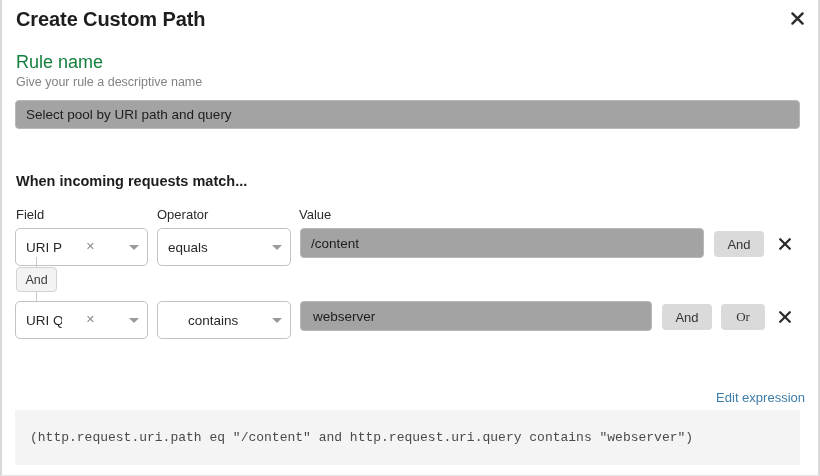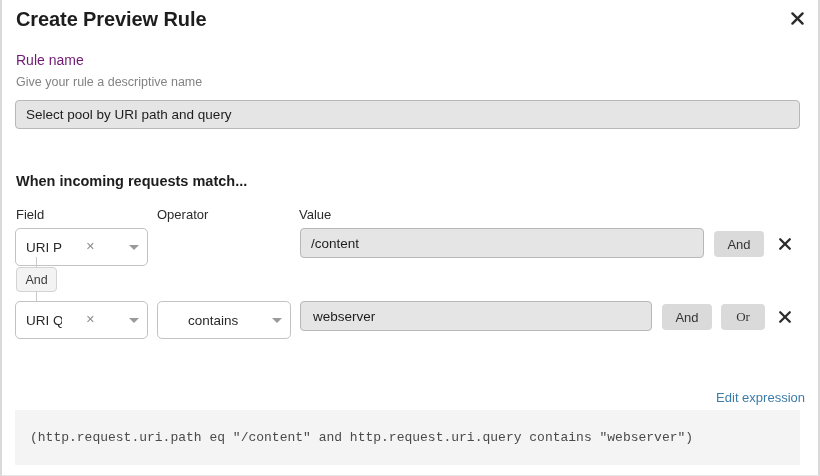--- a/index.html
+++ b/index.html
@@ -48,35 +48,35 @@
     cursor: pointer;
     background: transparent;
     border: none;
     padding: 0;
   }
   .close-btn svg { display: block; }
 
   
   .field-label {
     position: absolute;
-    font-size: 14px;
-    color: #701a75;
+    font-size: 18px;
+    color: #15803d;
   }
   .field-help {
     position: absolute;
     font-size: 12.5px;
     color: #838383;
   }
   .rule-name-label { left: 14px; top: 52px; }
   .rule-name-help  { left: 14px; top: 75px; }
 
   .text-input {
     position: absolute;
     box-sizing: border-box;
-    background: #e5e5e5;
+    background: #a3a3a3;
     border: 1px solid #b8b8b8;
     border-radius: 4px;
     font-family: "Liberation Sans", sans-serif;
     font-size: 13.5px;
     color: #1d1d1d;
     padding: 0 10px;
     outline: none;
   }
   .rule-name-input {
     left: 13px;
@@ -254,21 +254,21 @@
     font-size: 13px;
     color: #4a4a4a;
     white-space: nowrap;
   }
 </style>
 </head>
 <body>
 
 <div class="dialog">
 
-  <div class="dialog-title">Create Preview Rule</div>
+  <div class="dialog-title">Create Custom Path</div>
   <button class="close-btn">
     <svg width="15" height="15" viewBox="0 0 15 15" aria-hidden="true">
       <path d="M2.4 2.4 L12.6 12.6 M12.6 2.4 L2.4 12.6" stroke="#2b2b2b" stroke-width="2.4" stroke-linecap="round"></path>
     </svg>
   </button>
 
   <div class="field-label rule-name-label">Rule name</div>
   <div class="field-help rule-name-help">Give your rule a descriptive name</div>
   <input class="text-input rule-name-input" type="text" value="Select pool by URI path and query" placeholder="Rule name" style="">
 
@@ -279,20 +279,26 @@
   <div class="col-header col-value">Value</div>
 
   <div class="select field-select-1">
     <span class="sel-text">URI Path</span>
     <span class="sel-clear">✕</span>
     <span class="sel-caret">
         <i class="caret"></i>
       </span>
   </div>
 
+  <div class="select operator-select-1">
+    <span class="sel-text">equals</span>
+    <span class="sel-caret">
+        <i class="caret"></i>
+      </span>
+  </div>
 
   <input class="text-input value-input-1" type="text" value="/content" placeholder="Value" style="">
 
   <button class="pill-btn and-btn-1">And</button>
 
   <button class="row-delete delete-1">
     <svg width="14" height="14" viewBox="0 0 14 14" aria-hidden="true">
       <path d="M2.2 2.2 L11.8 11.8 M11.8 2.2 L2.2 11.8" stroke="#2b2b2b" stroke-width="2.3" stroke-linecap="round"></path>
     </svg>
   </button>

